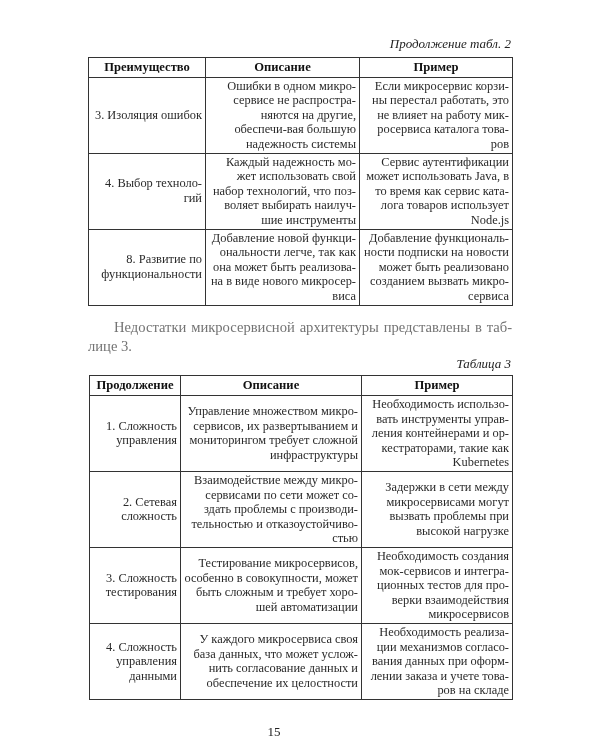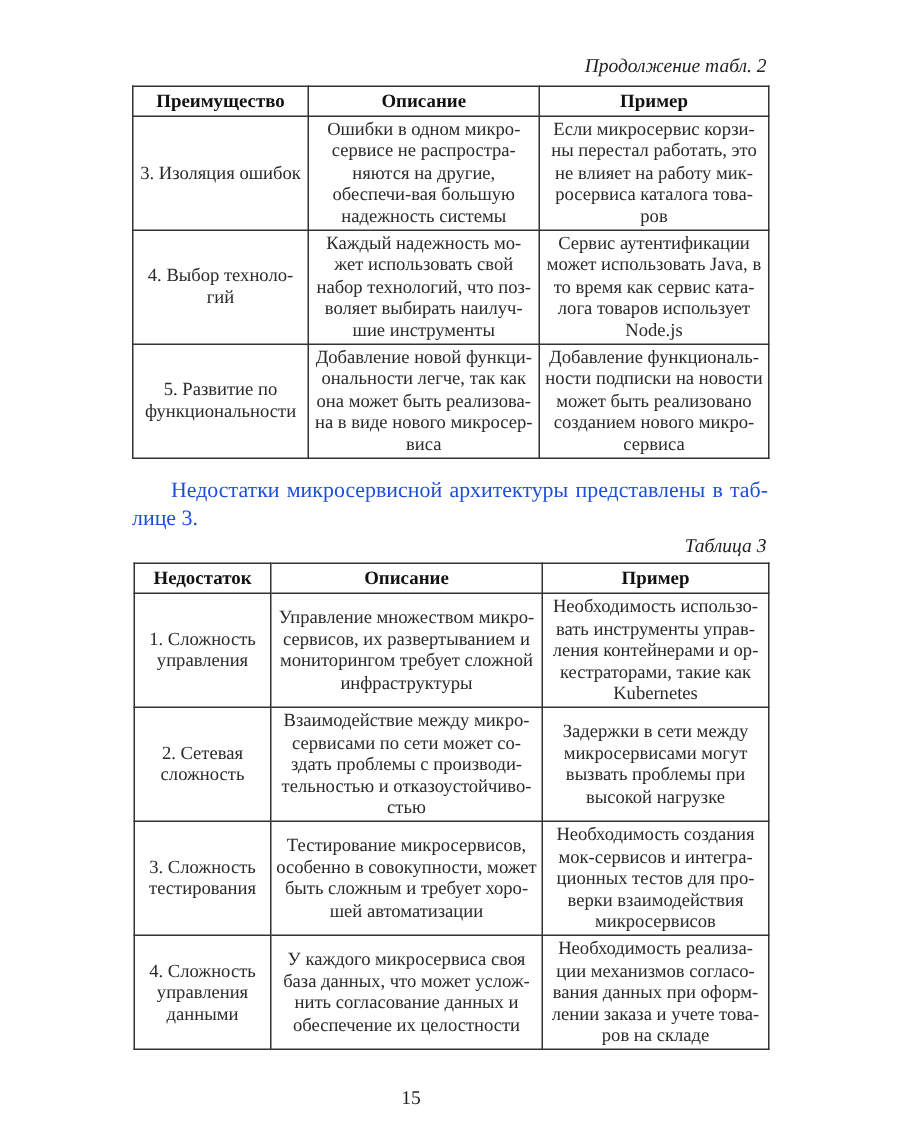--- a/index.html
+++ b/index.html
@@ -8,28 +8,28 @@
     font-family: "Liberation Serif", "DejaVu Serif", serif; color: #222;
   }
   .caption {
     position: absolute; font-style: italic; font-size: 13px; color: #222;
   }
   table.doc {
     position: absolute; border-collapse: collapse; table-layout: fixed;
     font-size: 12.4px; line-height: 14.6px; color: #2a2a2a;
   }
   table.doc th, table.doc td {
-    border: 1.3px solid #333; padding: 1px 3px; vertical-align: middle; text-align: center;
+    border: 1.3px solid #333; padding: 1px 3px; vertical-align: middle; text-align: right;
   }
   table.doc th {
     font-weight: bold; text-align: center; font-size: 12.6px; padding: 2px 3px; color: #111;
   }
   .para {
     position: absolute; left: 88px; width: 424px; font-size: 14.6px; line-height: 19px;
-    text-align: justify; color: #1d4ed8;
+    text-align: justify; color: #737373;
   }
   .para .indent { display: inline-block; width: 26px; }
   .pagenum { position: absolute; left: 0; width: 548px; text-align: center; top: 724px; font-size: 13px; }
 </style>
 </head>
 <body>
 
 <div class="caption" style="top:36px; right:89px;">Продолжение табл. 2</div>
 
 <table class="doc" style="left:88px; top:57px; width:424px;">
@@ -50,42 +50,42 @@
       <td>3. Изоляция ошибок</td>
       <td>Ошибки в одном микро-сервисе не распростра-няются на другие, обеспечи-вая большую надежность системы</td>
       <td>Если микросервис корзи-ны перестал работать, это не влияет на работу мик-росервиса каталога това-ров</td>
     </tr>
     <tr style="height:74px;">
       <td>4. Выбор техноло-гий</td>
       <td>Каждый надежность мо-жет использовать свой набор технологий, что поз-воляет выбирать наилуч-шие инструменты</td>
       <td>Сервис аутентификации может использовать Java, в то время как сервис ката-лога товаров использует Node.js</td>
     </tr>
     <tr style="height:75px;">
-      <td>5. Развитие по функциональности</td>
+      <td>8. Развитие по функциональности</td>
       <td>Добавление новой функци-ональности легче, так как она может быть реализова-на в виде нового микросер-виса</td>
-      <td>Добавление функциональ-ности подписки на новости может быть реализовано созданием нового микро-сервиса</td>
+      <td>Добавление функциональ-ности подписки на новости может быть реализовано созданием вызвать микро-сервиса</td>
     </tr>
   </tbody>
 </table>
 
 <div class="para" style="top:318px;">
   <span class="indent"></span><span>Недостатки микросервисной архитектуры представлены в таб-лице 3.</span>
 </div>
 
 <div class="caption" style="top:356px; right:89px;">Таблица 3</div>
 
 <table class="doc" style="left:89px; top:375px; width:423px;">
   <colgroup>
       <col style="width:91px">
       <col style="width:181px">
       <col style="width:151px">
     </colgroup>
   <thead>
     <tr style="height:20px;">
-      <th>Недостаток</th>
+      <th>Продолжение</th>
       <th>Описание</th>
       <th>Пример</th>
     </tr>
   </thead>
   <tbody>
     <tr style="height:74px;">
       <td>1. Сложность управления</td>
       <td>Управление множеством микро-сервисов, их развертыванием и мониторингом требует сложной инфраструктуры</td>
       <td>Необходимость использо-вать инструменты управ-ления контейнерами и ор-кестраторами, такие как Kubernetes</td>
     </tr>

